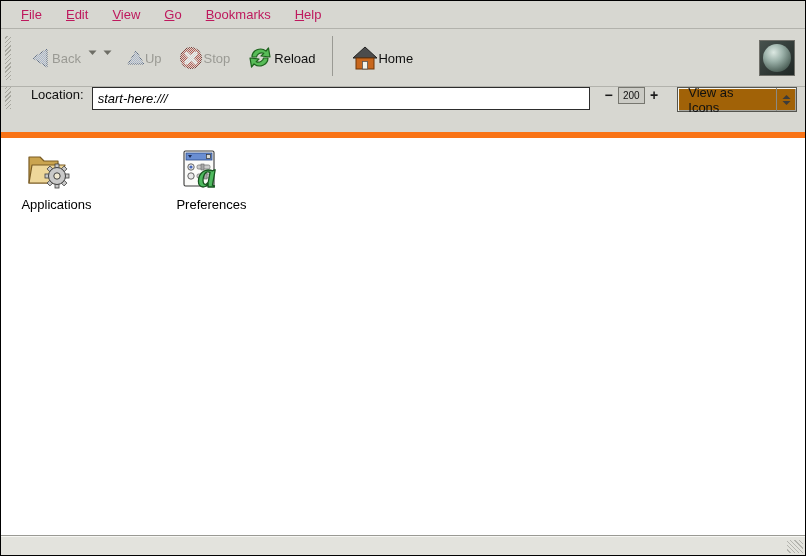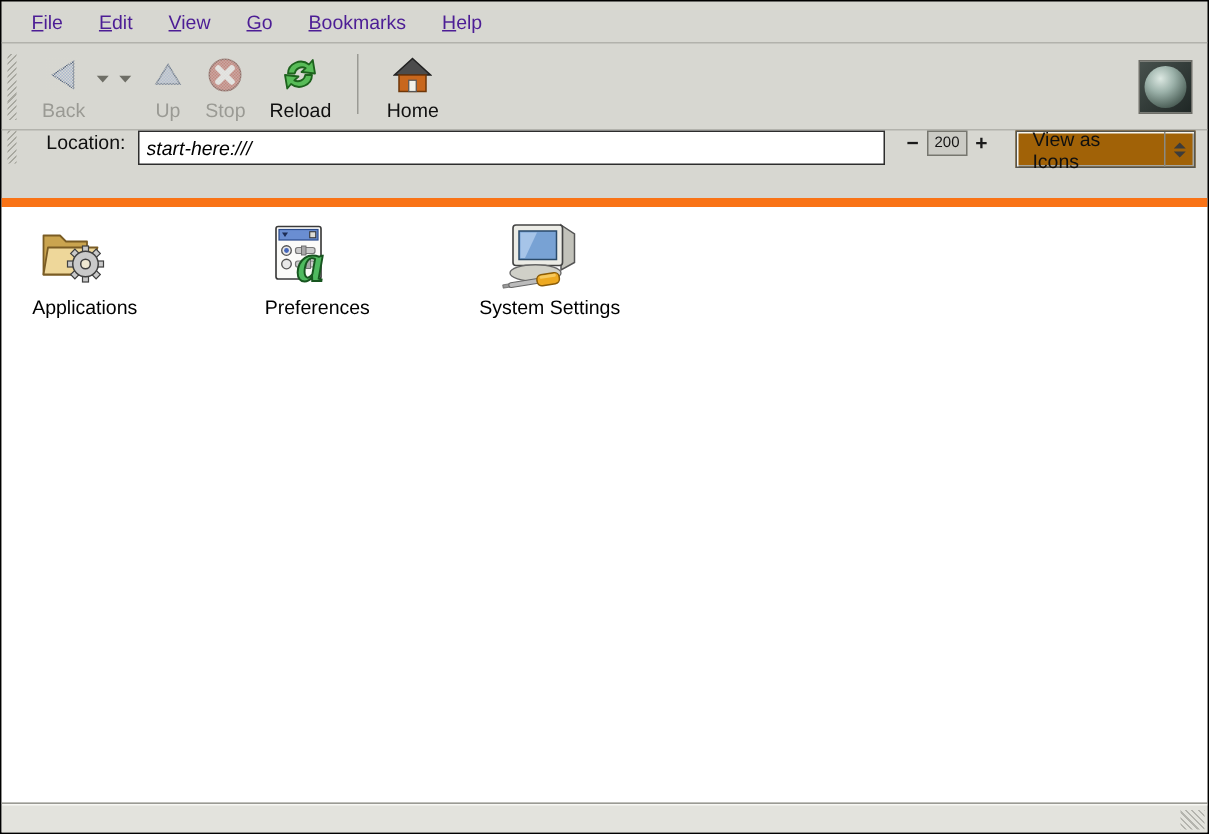--- a/index.html
+++ b/index.html
@@ -4,28 +4,28 @@
 <style>
   html,body { margin:0; padding:0; background:#ffffff; }
   .window {
     position:relative; width:804px; height:554px; border:1px solid #000;
     background:#d7d7d1; font-family:"Liberation Sans", sans-serif;
     display:flex; flex-direction:column; overflow:hidden;
   }
   
   .menubar { height:27px; flex:none; display:flex; align-items:center;
              padding-left:8px; border-bottom:1px solid #b2b2ac; }
-  .menu-item { padding:4px 12px; font-size:13px; color:#4c1d95; cursor:default; }
+  .menu-item { padding:4px 12px; font-size:13px; color:#be185d; cursor:default; }
   .menu-item .mn { text-decoration:underline; }
   
   .toolbar { height:57px; flex:none; display:flex; align-items:center;
              padding:0 10px 0 4px; border-bottom:1px solid #b2b2ac; }
   .grip-v { width:6px; height:44px; margin-right:6px;
             background:repeating-linear-gradient(315deg,#a8a8a0 0 1px,transparent 1px 3px); }
-  .tbtn { display:flex; flex-direction:column; align-items:center;
+  .tbtn { display:flex; flex-direction:row; align-items:center;
           justify-content:space-between; height:46px; padding:0 5px; margin-left:6px; }
   .tbtn .icon-box { height:30px; display:flex; align-items:center; justify-content:center; }
   .tlabel { font-size:13px; margin-top:1px; color:#101010; white-space:nowrap; }
   .tbtn.disabled .tlabel { color:#9a9a94; }
   .chevron { align-self:center; margin:0 3px 10px 1px; display:flex; }
   .tsep { width:1px; height:40px; background:#9a9a94; margin:0 8px 4px 12px; align-self:center; }
   .throbber { margin-left:auto; width:36px; height:36px; box-sizing:border-box;
               border:1px solid #6e6e68; padding:3px;
               background:linear-gradient(135deg,#47514d,#1f2725); }
   .orb { width:28px; height:28px; border-radius:50%;
@@ -223,38 +223,20 @@
           <rect x="20" y="17" width="3" height="6" fill="#a8a8a8" stroke="#666" stroke-width="0.6"></rect>
           <circle cx="10" cy="29" r="3.2" fill="#e9e9e9" stroke="#555" stroke-width="0.9"></circle>
           <rect x="16" y="27" width="13" height="4" rx="1.5" fill="#cccccc" stroke="#777" stroke-width="0.8"></rect>
           <rect x="23" y="26" width="3" height="6" fill="#a8a8a8" stroke="#666" stroke-width="0.6"></rect>
           <text x="17" y="40" font-family="'Liberation Serif',serif" font-style="italic" font-weight="bold" font-size="36" fill="#4fba5f" stroke="#17551f" stroke-width="1.3">a</text>
         </svg>
       </div>
       <div class="item-label">Preferences</div>
     </div>
 
-    <div class="desktop-item" style="left:303px;">
-      <div class="item-icon">
-        <svg width="58" height="46" viewBox="0 0 58 46">
-          <polygon points="44,3 53,9 53,28 44,33" fill="#c2c2ba" stroke="#555" stroke-width="1"></polygon>
-          <rect x="12" y="3" width="33" height="27" rx="2" fill="#ecece6" stroke="#444" stroke-width="1.1"></rect>
-          <rect x="16" y="7" width="25" height="19" fill="#78a2d4" stroke="#2a4a6a" stroke-width="1"></rect>
-          <polygon points="17,8 28,8 20,25 17,25" fill="#a6c4e8"></polygon>
-          <ellipse cx="27" cy="35" rx="17" ry="5.5" fill="#d0d0c8" stroke="#666" stroke-width="0.9"></ellipse>
-          <g transform="rotate(-9 30 40)">
-            <rect x="5" y="39" width="5" height="2.2" fill="#9a9a9a" stroke="#666" stroke-width="0.5"></rect>
-            <rect x="9" y="38.4" width="21" height="3.2" rx="1.5" fill="#bcbcbc" stroke="#666" stroke-width="0.7"></rect>
-            <rect x="28" y="36.3" width="15" height="7.4" rx="3.2" fill="#eda921" stroke="#8a5c08" stroke-width="1"></rect>
-            <rect x="30" y="37" width="11" height="2" rx="1" fill="#f6c95e"></rect>
-          </g>
-        </svg>
-      </div>
-      <div class="item-label">System Settings</div>
-    </div>
 
   </div>
 
   <div class="statusbar">
     <div class="resize-grip"></div>
   </div>
 
 </div>
 
 </body></html>

